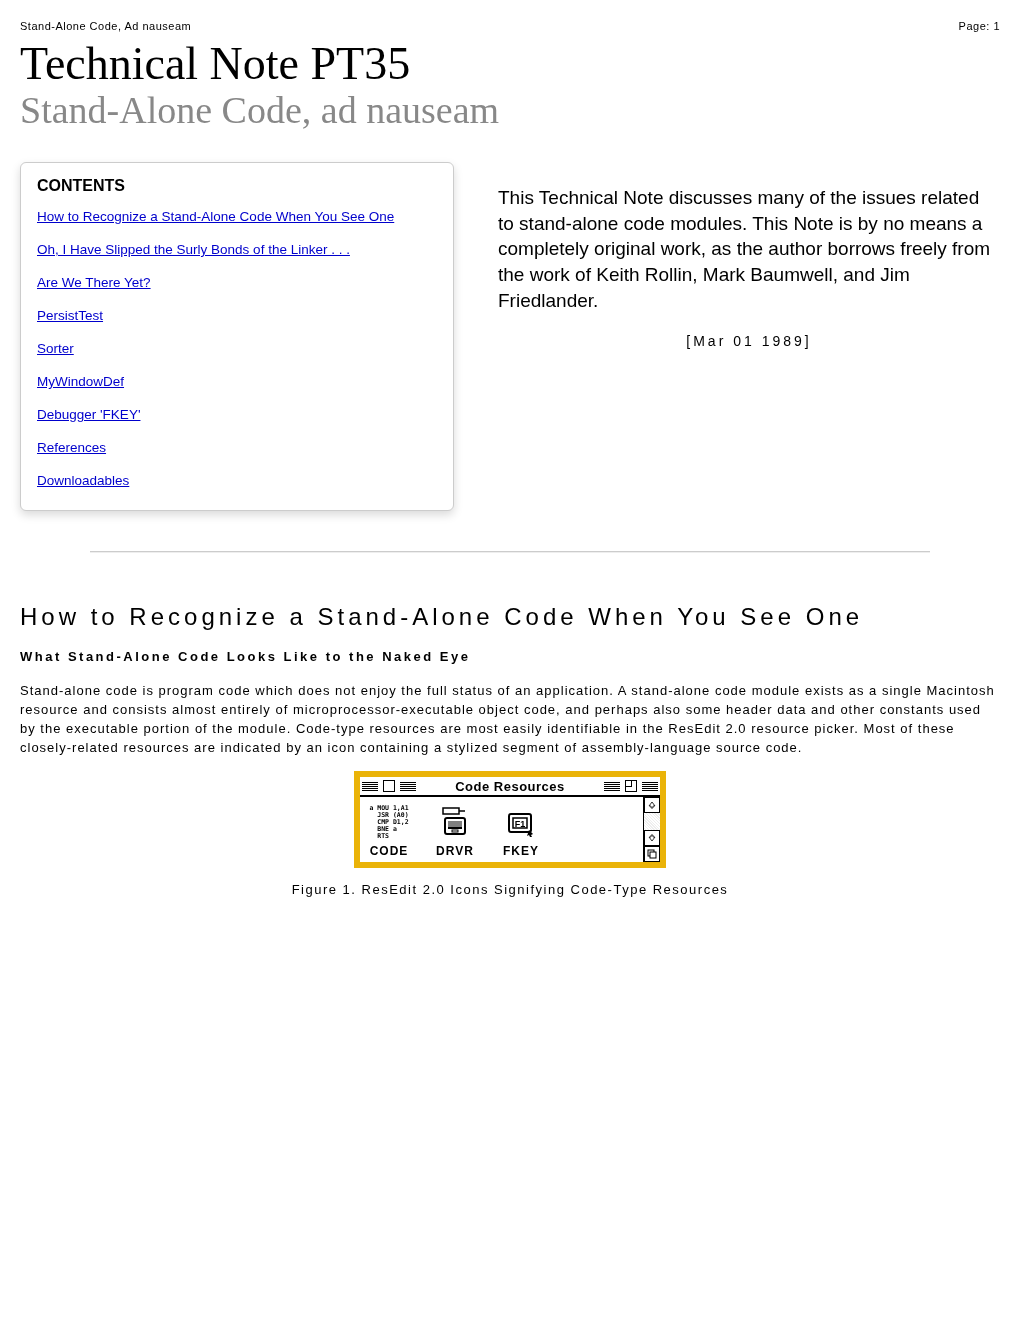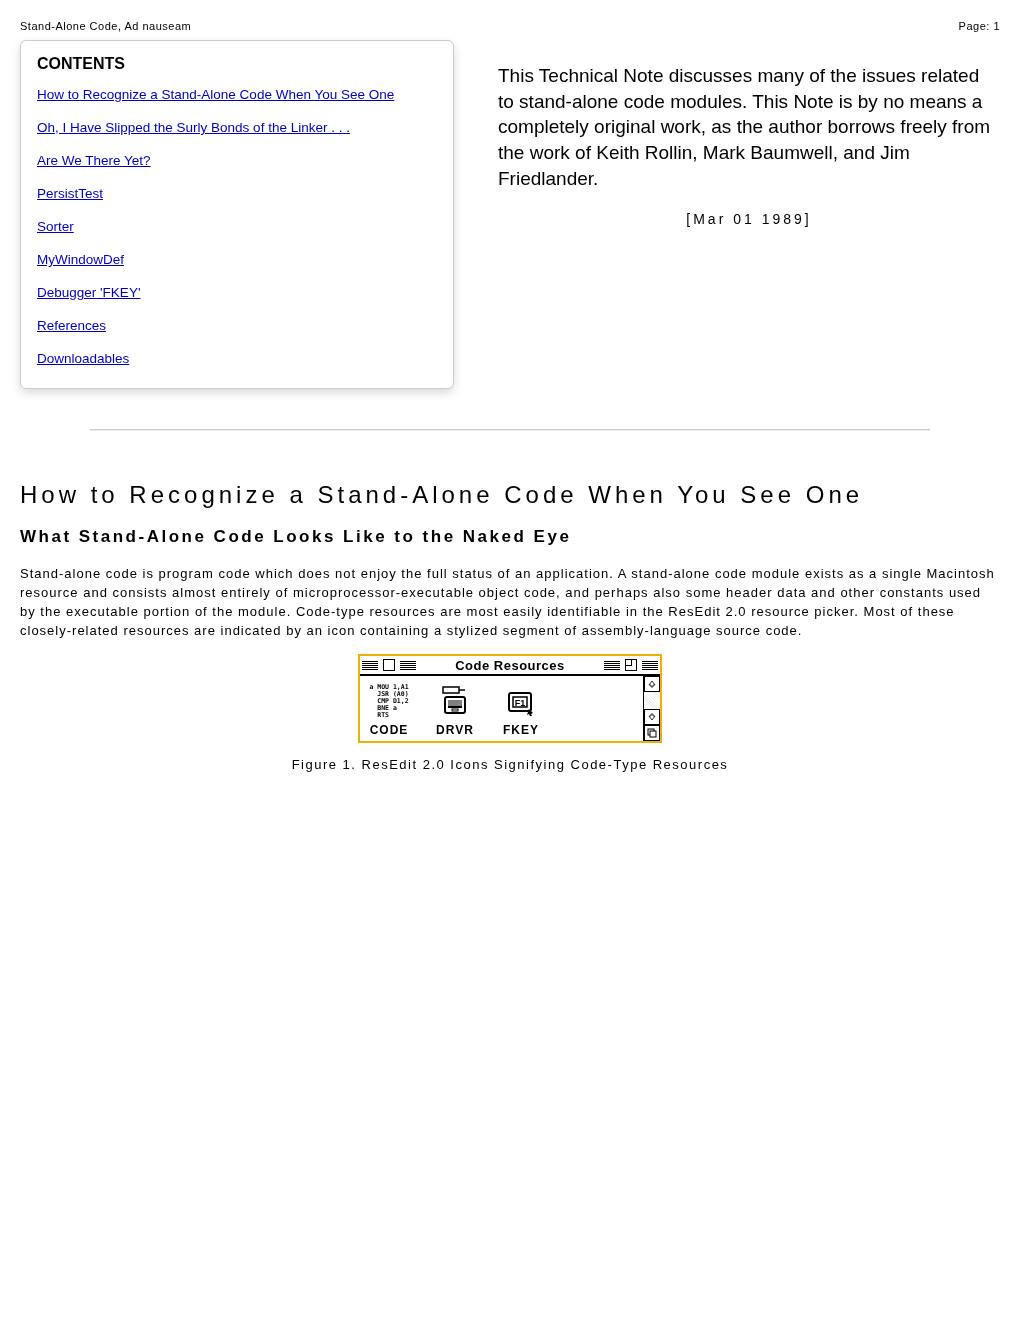--- a/index.html
+++ b/index.html
@@ -84,38 +84,38 @@
     background: linear-gradient(to bottom, #bbb, #fff);
     margin: 30px 70px 50px 70px;
   }
   .section-heading {
     font-size: 24px;
     letter-spacing: 4px;
     font-weight: normal;
     margin: 0 0 18px 0;
   }
   .subheading {
-    font-size: 17px;
+    font-size: 13px;
     font-weight: bold;
     letter-spacing: 2.5px;
     margin: 16px 0 18px 0;
   }
   .body-para {
     font-size: 13px;
     letter-spacing: 1px;
     line-height: 1.45;
     margin: 0 0 12px 0;
   }
   .figure-wrap {
     text-align: center;
     margin: 14px 0 8px 0;
   }
   .res-window {
     display: inline-block;
-    border: 2px solid #eab308;
+    border: 6px solid #eab308;
     background: #fff;
     width: 300px;
     font-family: "Chicago", "Arial Black", Arial, sans-serif;
   }
   .res-titlebar {
     display: flex;
     align-items: center;
     border-bottom: 2px solid #000;
     height: 18px;
     padding: 0 0;
@@ -225,20 +225,24 @@
 </style>
 </head>
 <body>
 
 <div class="page">
   <div class="header-row">
     <span>Stand-Alone Code, Ad nauseam</span>
     <span>Page: 1</span>
   </div>
 
+  <div class="title-block">
+    <h1 class="title-main">Technical Note PT35</h1>
+    <div class="title-sub">Stand-Alone Code, ad nauseam</div>
+  </div>
 
   <div class="two-col">
     <div class="toc-box">
       <div class="toc-title">CONTENTS</div>
       <a class="toc-link">How to Recognize a Stand-Alone Code When You See One</a>
       <a class="toc-link">Oh, I Have Slipped the Surly Bonds of the Linker . . .</a>
       <a class="toc-link">Are We There Yet?</a>
       <a class="toc-link">PersistTest</a>
       <a class="toc-link">Sorter</a>
       <a class="toc-link">MyWindowDef</a>

